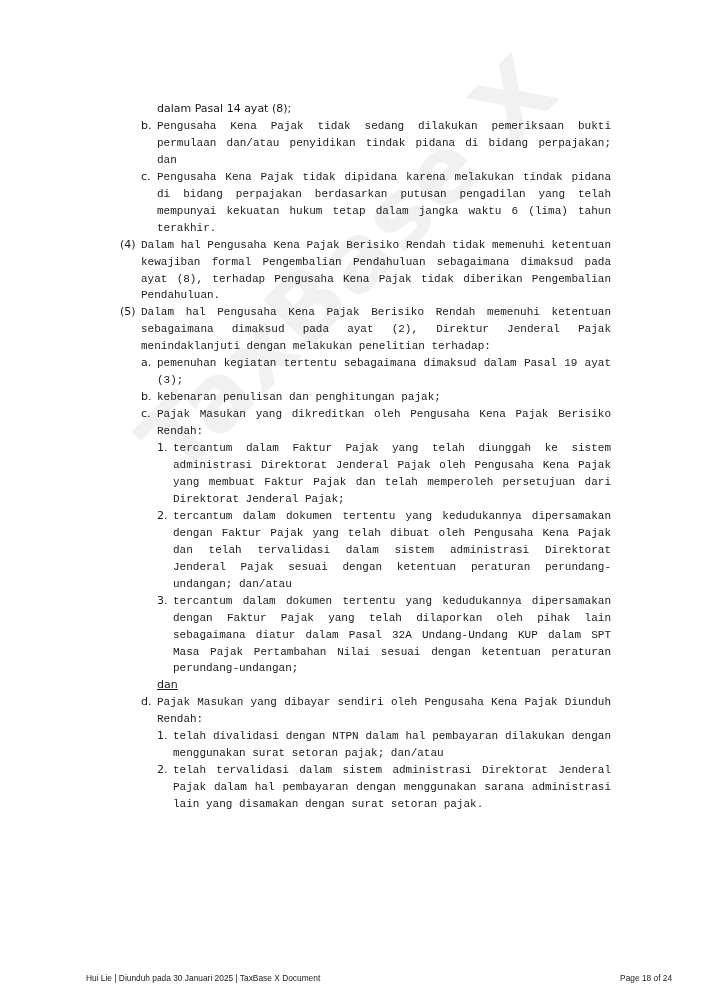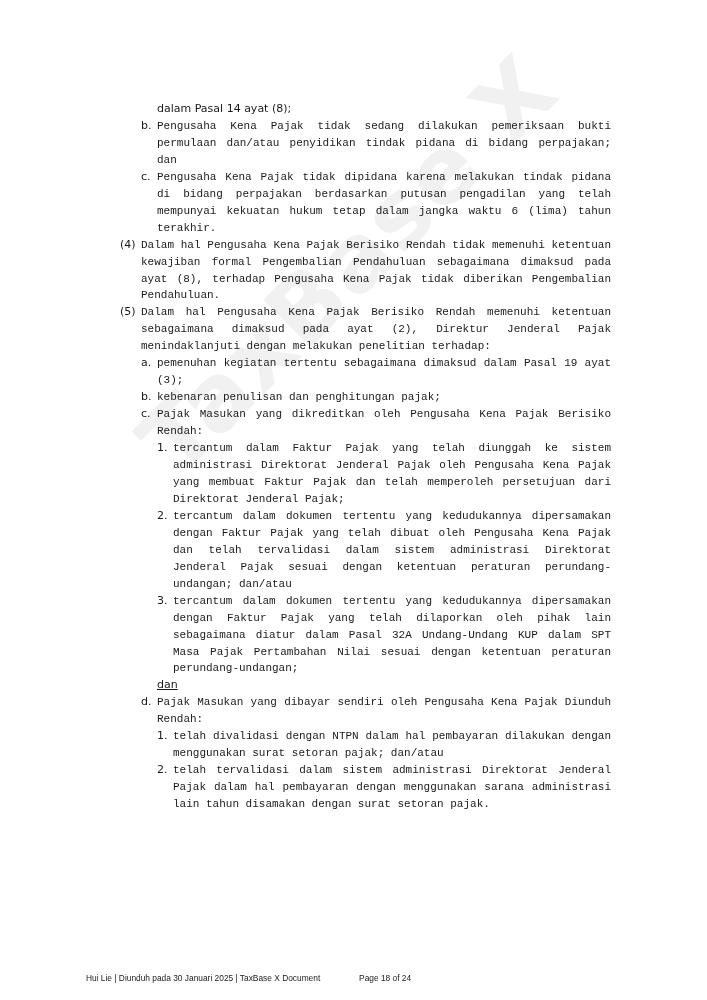--- a/index.html
+++ b/index.html
@@ -14,21 +14,21 @@
   .item { display: flex; }
   .marker { flex: 0 0 auto; white-space: nowrap; }
   .txt { flex: 1 1 auto; text-align: justify; font-family: Liberation Mono, monospace; }
   .lvl1 .marker { width: 21px; }
   .lvl2 { margin-left: 21px; }
   .lvl2 .marker { width: 16px; }
   .lvl3 { margin-left: 37px; }
   .lvl3 .marker { width: 16px; }
   .cont1 { margin-left: 37px; text-align: justify; }
   .plain2 { margin-left: 37px; text-decoration: underline; }
-  .footer { position: absolute; top: 972px; left: 50px; right: 35px; display: flex; 
+  .footer { position: absolute; top: 972px; left: 50px; right: 35px; display: flex; justify-content: space-between;
             font-family: "Liberation Sans Narrow", "Liberation Sans", sans-serif; font-size: 9.5px; color: #222; transform-origin: left; padding-left: 36px; }
   .footer span { display: inline-block; }
   .f-left { transform: scaleX(0.88); transform-origin: left center; }
   .f-right { transform: scaleX(0.88); transform-origin: right center; }
 </style>
 </head>
 <body>
 
 <div class="watermark">TaxBase X</div>
 
@@ -83,20 +83,20 @@
   <div class="item lvl2">
     <span class="marker">d.</span>
     <span class="txt">Pajak Masukan yang dibayar sendiri oleh Pengusaha Kena Pajak Diunduh Rendah:</span>
   </div>
   <div class="item lvl3">
     <span class="marker">1.</span>
     <span class="txt">telah divalidasi dengan NTPN dalam hal pembayaran dilakukan dengan menggunakan surat setoran pajak; dan/atau</span>
   </div>
   <div class="item lvl3">
     <span class="marker">2.</span>
-    <span class="txt">telah tervalidasi dalam sistem administrasi Direktorat Jenderal Pajak dalam hal pembayaran dengan menggunakan sarana administrasi lain tahun disamakan dengan surat setoran pajak.</span>
+    <span class="txt">telah tervalidasi dalam sistem administrasi Direktorat Jenderal Pajak dalam hal pembayaran dengan menggunakan sarana administrasi lain yang disamakan dengan surat setoran pajak.</span>
   </div>
 </div>
 
 <div class="footer">
   <span class="f-left">Hui Lie | Diunduh pada 30 Januari 2025 | TaxBase X Document</span>
   <span class="f-right">Page 18 of 24</span>
 </div>
 
 </body></html>

